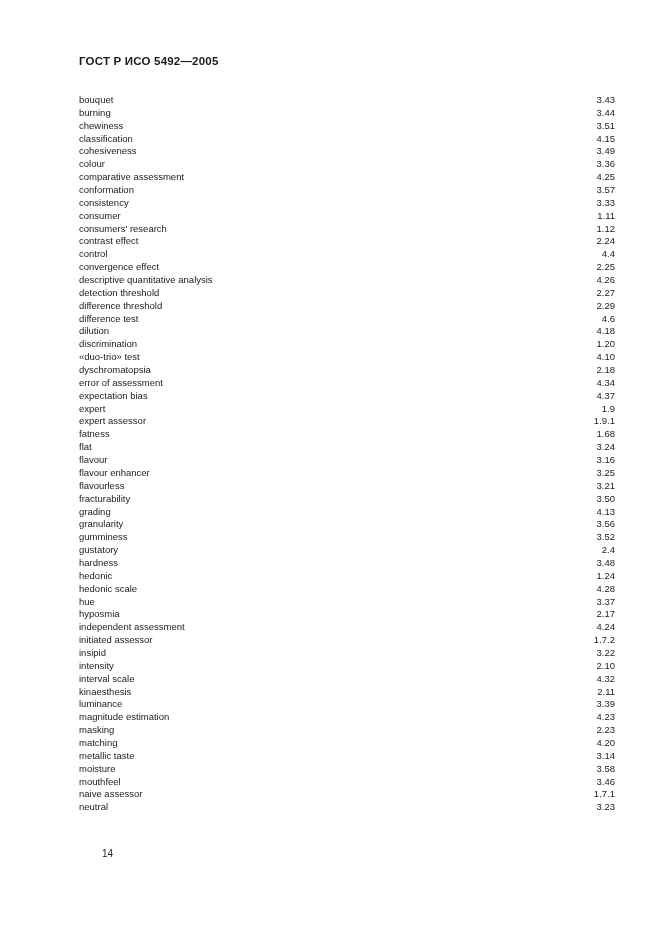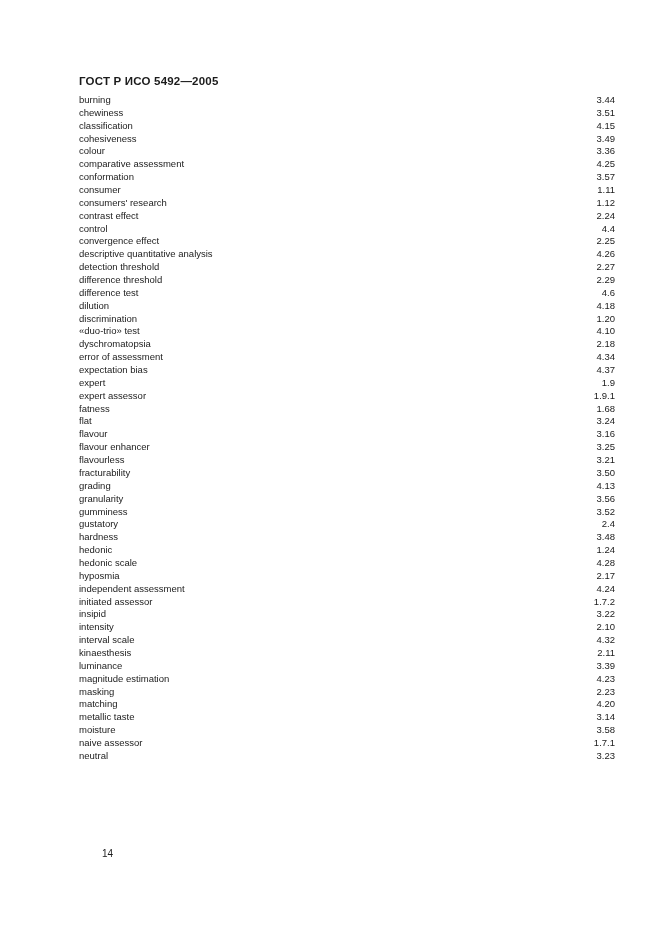--- a/index.html
+++ b/index.html
@@ -13,21 +13,21 @@
     overflow: hidden;
   }
   .page {
     position: absolute;
     inset: 0;
     background: #ffffff;
   }
   .doc-title {
     position: absolute;
     left: 79px;
-    top: 75px;
+    top: 55px;
     font-size: 11.5px;
     font-weight: bold;
     letter-spacing: 0.2px;
     white-space: nowrap;
   }
   .index-list {
     position: absolute;
     left: 79px;
     top: 94px;
     width: 536px;
@@ -55,20 +55,24 @@
     margin-left: 23px;
   }
 </style>
 </head>
 <body>
 
 <div class="page">
   <h1 class="doc-title">ГОСТ Р ИСО 5492—2005</h1>
 
   <div class="index-list" id="index-list">
+  <div class="index-row">
+    <span class="term">bouquet</span>
+    <span class="ref">3.43</span>
+  </div>
 
   <div class="index-row">
     <span class="term">burning</span>
     <span class="ref">3.44</span>
   </div>
 
   <div class="index-row">
     <span class="term">chewiness</span>
     <span class="ref">3.51</span>
   </div>
@@ -91,20 +95,24 @@
   <div class="index-row">
     <span class="term">comparative assessment</span>
     <span class="ref">4.25</span>
   </div>
 
   <div class="index-row">
     <span class="term">conformation</span>
     <span class="ref">3.57</span>
   </div>
 
+  <div class="index-row">
+    <span class="term">consistency</span>
+    <span class="ref">3.33</span>
+  </div>
 
   <div class="index-row">
     <span class="term">consumer</span>
     <span class="ref">1.11</span>
   </div>
 
   <div class="index-row">
     <span class="term">consumers' research</span>
     <span class="ref">1.12</span>
   </div>
@@ -243,20 +251,24 @@
   <div class="index-row">
     <span class="term">hedonic</span>
     <span class="ref">1.24</span>
   </div>
 
   <div class="index-row">
     <span class="term">hedonic scale</span>
     <span class="ref">4.28</span>
   </div>
 
+  <div class="index-row">
+    <span class="term">hue</span>
+    <span class="ref">3.37</span>
+  </div>
 
 
   <div class="index-row">
     <span class="term">hyposmia</span>
     <span class="ref">2.17</span>
   </div>
 
   <div class="index-row">
     <span class="term">independent assessment</span>
     <span class="ref">4.24</span>
@@ -310,20 +322,24 @@
   <div class="index-row">
     <span class="term">metallic taste</span>
     <span class="ref">3.14</span>
   </div>
 
   <div class="index-row">
     <span class="term">moisture</span>
     <span class="ref">3.58</span>
   </div>
 
+  <div class="index-row">
+    <span class="term">mouthfeel</span>
+    <span class="ref">3.46</span>
+  </div>
 
   <div class="index-row">
     <span class="term">naive assessor</span>
     <span class="ref">1.7.1</span>
   </div>
 
   <div class="index-row">
     <span class="term">neutral</span>
     <span class="ref">3.23</span>
   </div>

